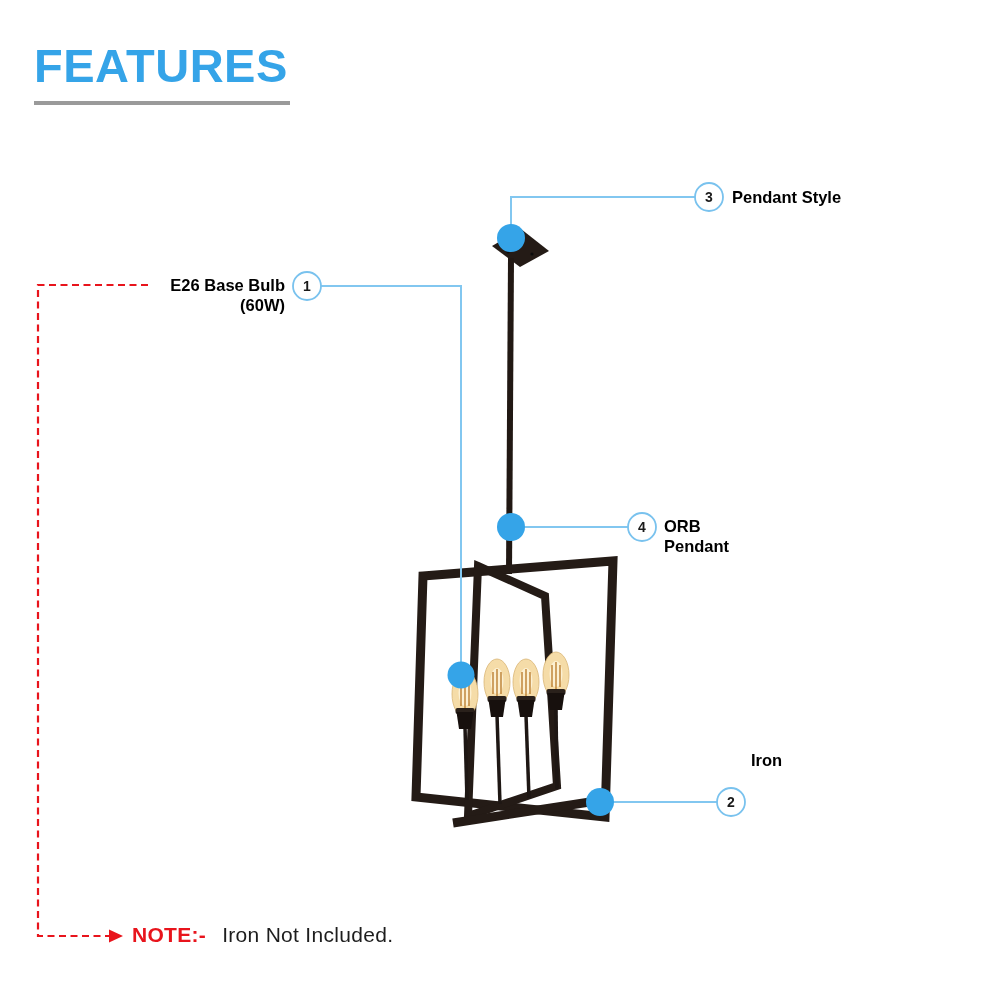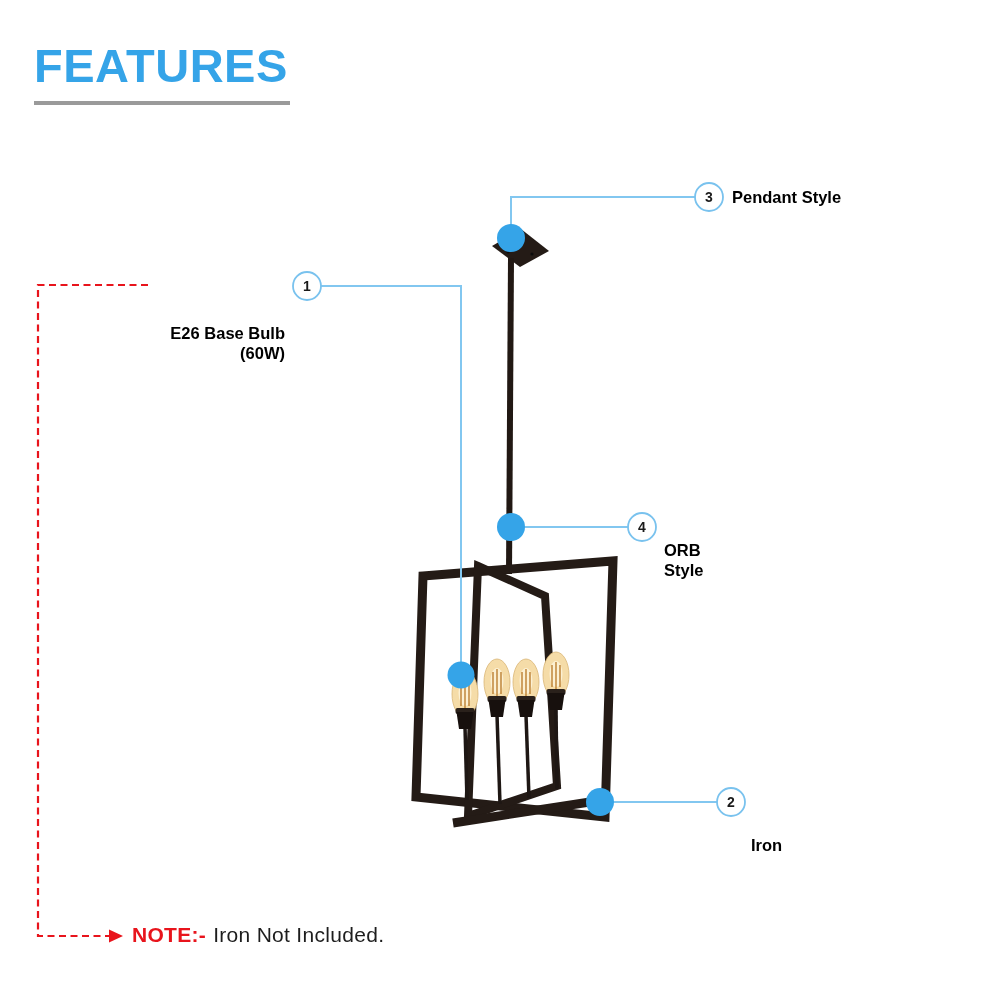--- a/index.html
+++ b/index.html
@@ -49,30 +49,30 @@
   .badge-num{font-family:"Liberation Sans",sans-serif;font-size:14px;font-weight:700;fill:#1a1a1a;text-anchor:middle;}
   .note-line{fill:none;stroke:var(--red);stroke-width:2.2;stroke-dasharray:7 4.5;}
   .note-arrowhead{fill:var(--red);}
   .screw{fill:#0b0b0b;}
 
   
   .callout-label{
     position:absolute;color:#000000;font-weight:700;font-size:16.5px;line-height:19.5px;
     white-space:nowrap;
   }
-  .label-1{right:715px;top:276px;text-align:right;margin-top:48px;}
-  .label-2{left:751px;top:836px;}
+  .label-1{right:715px;top:276px;text-align:right;}
+  .label-2{left:751px;top:751px;}
   .label-3{left:732px;top:188px;}
-  .label-4{left:664px;top:541px;}
+  .label-4{left:664px;top:517px;}
 
   .note-text{
     position:absolute;left:132px;top:923px;font-size:21px;color:var(--ink);
     white-space:nowrap;letter-spacing:0.3px;
   }
-  .note-prefix{color:var(--red);font-weight:700;margin-right:7px;}
+  .note-prefix{color:var(--red);font-weight:700;margin-right:16px;}
 </style>
 </head>
 <body>
 
 <div class="page">
 
   <h1 class="page-title">FEATURES</h1>
   <div class="title-underline"></div>
 
   <svg class="diagram-svg" viewBox="0 0 1000 1000" xmlns="http://www.w3.org/2000/svg">
@@ -166,20 +166,20 @@
   <div class="callout-label label-2">
     <div>Iron</div>
   </div>
 
   <div class="callout-label label-3">
     <div>Pendant Style</div>
   </div>
 
   <div class="callout-label label-4">
     <div>ORB</div>
-    <div>Style</div>
+    <div>Pendant</div>
   </div>
 
   <div class="note-text">
     <span class="note-prefix">NOTE:-</span><span>Iron Not Included.</span>
   </div>
 
 </div>
 
 </body></html>

